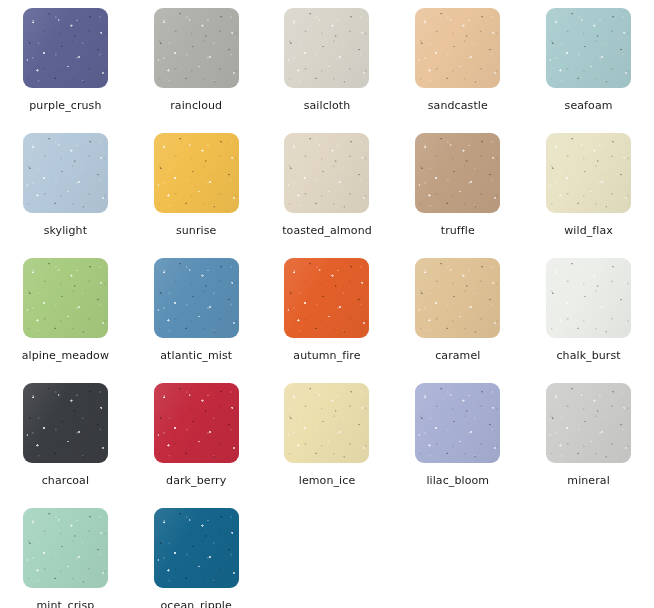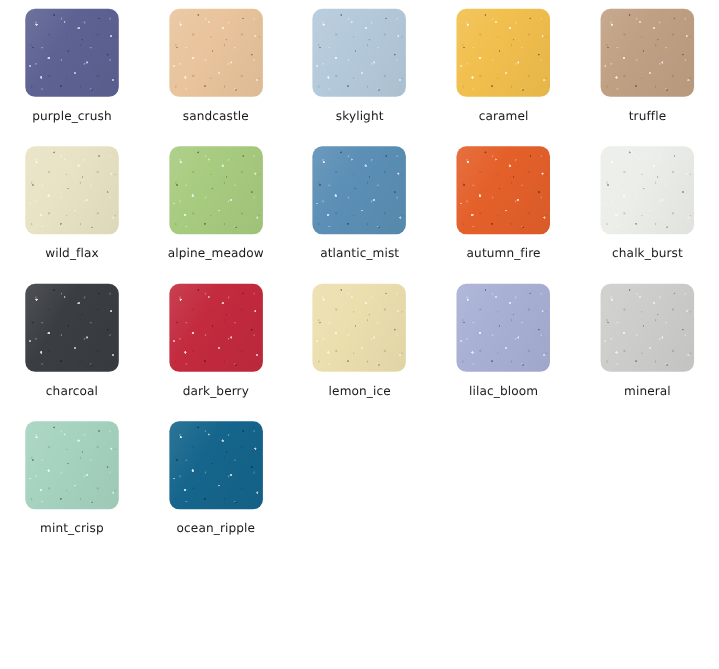--- a/index.html
+++ b/index.html
@@ -124,108 +124,163 @@
           <div class="speck-a" style="opacity: 0.92;"></div>
           <div class="speck-b" style="opacity: 0.88;"></div>
           <div class="speck-c" style="opacity: 0.75;"></div>
           <div class="shade"></div>
         </div>
       </div>
       <div class="swatch-label" style="color: rgb(26, 26, 26);">purple_crush</div>
     </div>
     <div class="swatch-cell">
       <div class="swatch-chip-wrap">
+        <div class="swatch-chip" style="background-color: rgb(176, 176, 171);">
+          <div class="speck-a" style="opacity: 0.85;"></div>
+          <div class="speck-b" style="opacity: 0.8;"></div>
+          <div class="speck-c" style="opacity: 0.9;"></div>
+          <div class="shade"></div>
+        </div>
+      </div>
+      <div class="swatch-label" style="color: rgb(26, 26, 26);">raincloud</div>
+    </div>
+    <div class="swatch-cell">
+      <div class="swatch-chip-wrap">
+        <div class="swatch-chip" style="background-color: rgb(216, 213, 203);">
+          <div class="speck-a" style="opacity: 0.85;"></div>
+          <div class="speck-b" style="opacity: 0.8;"></div>
+          <div class="speck-c" style="opacity: 0.9;"></div>
+          <div class="shade"></div>
+        </div>
+      </div>
+      <div class="swatch-label" style="color: rgb(26, 26, 26);">sailcloth</div>
+    </div>
+    <div class="swatch-cell">
+      <div class="swatch-chip-wrap">
         <div class="swatch-chip" style="background-color: rgb(233, 196, 156);">
           <div class="speck-a" style="opacity: 0.85;"></div>
           <div class="speck-b" style="opacity: 0.8;"></div>
           <div class="speck-c" style="opacity: 0.9;"></div>
           <div class="shade"></div>
         </div>
       </div>
       <div class="swatch-label" style="color: rgb(26, 26, 26);">sandcastle</div>
     </div>
     <div class="swatch-cell">
       <div class="swatch-chip-wrap">
+        <div class="swatch-chip" style="background-color: rgb(168, 203, 205);">
+          <div class="speck-a" style="opacity: 0.92;"></div>
+          <div class="speck-b" style="opacity: 0.88;"></div>
+          <div class="speck-c" style="opacity: 0.75;"></div>
+          <div class="shade"></div>
+        </div>
+      </div>
+      <div class="swatch-label" style="color: rgb(26, 26, 26);">seafoam</div>
+    </div>
+    <div class="swatch-cell">
+      <div class="swatch-chip-wrap">
         <div class="swatch-chip" style="background-color: rgb(180, 201, 218);">
           <div class="speck-a" style="opacity: 0.92;"></div>
           <div class="speck-b" style="opacity: 0.88;"></div>
           <div class="speck-c" style="opacity: 0.75;"></div>
           <div class="shade"></div>
         </div>
       </div>
       <div class="swatch-label" style="color: rgb(26, 26, 26);">skylight</div>
     </div>
     <div class="swatch-cell">
       <div class="swatch-chip-wrap">
         <div class="swatch-chip" style="background-color: rgb(241, 191, 77); filter: none;">
           <div class="speck-a" style="opacity: 1;"></div>
           <div class="speck-b" style="opacity: 0.95;"></div>
           <div class="speck-c" style="opacity: 0.6;"></div>
           <div class="shade"></div>
         </div>
       </div>
+      <div class="swatch-label" style="color: rgb(26, 26, 26);">sunrise</div>
+    </div>
+    <div class="swatch-cell">
+      <div class="swatch-chip-wrap">
+        <div class="swatch-chip" style="background-color: rgb(224, 214, 195);">
+          <div class="speck-a" style="opacity: 0.85;"></div>
+          <div class="speck-b" style="opacity: 0.8;"></div>
+          <div class="speck-c" style="opacity: 0.9;"></div>
+          <div class="shade"></div>
+        </div>
+      </div>
+      <div class="swatch-label" style="color: rgb(26, 26, 26);">toasted_almond</div>
+    </div>
+    <div class="swatch-cell">
+      <div class="swatch-chip-wrap">
+        <div class="swatch-chip" style="background-color: rgb(192, 160, 131);">
+          <div class="speck-a" style="opacity: 0.92;"></div>
+          <div class="speck-b" style="opacity: 0.88;"></div>
+          <div class="speck-c" style="opacity: 0.75;"></div>
+          <div class="shade"></div>
+        </div>
+      </div>
+      <div class="swatch-label" style="color: rgb(26, 26, 26);">truffle</div>
+    </div>
+    <div class="swatch-cell">
+      <div class="swatch-chip-wrap">
+        <div class="swatch-chip" style="background-color: rgb(232, 227, 196);">
+          <div class="speck-a" style="opacity: 0.85;"></div>
+          <div class="speck-b" style="opacity: 0.8;"></div>
+          <div class="speck-c" style="opacity: 0.9;"></div>
+          <div class="shade"></div>
+        </div>
+      </div>
+      <div class="swatch-label" style="color: rgb(26, 26, 26);">wild_flax</div>
+    </div>
+    <div class="swatch-cell">
+      <div class="swatch-chip-wrap">
+        <div class="swatch-chip" style="background-color: rgb(167, 203, 127);">
+          <div class="speck-a" style="opacity: 0.92;"></div>
+          <div class="speck-b" style="opacity: 0.88;"></div>
+          <div class="speck-c" style="opacity: 0.75;"></div>
+          <div class="shade"></div>
+        </div>
+      </div>
+      <div class="swatch-label" style="color: rgb(26, 26, 26);">alpine_meadow</div>
+    </div>
+    <div class="swatch-cell">
+      <div class="swatch-chip-wrap">
+        <div class="swatch-chip" style="background-color: rgb(91, 143, 181);">
+          <div class="speck-a" style="opacity: 0.92;"></div>
+          <div class="speck-b" style="opacity: 0.88;"></div>
+          <div class="speck-c" style="opacity: 0.75;"></div>
+          <div class="shade"></div>
+        </div>
+      </div>
+      <div class="swatch-label" style="color: rgb(26, 26, 26);">atlantic_mist</div>
+    </div>
+    <div class="swatch-cell">
+      <div class="swatch-chip-wrap">
+        <div class="swatch-chip" style="background-color: rgb(228, 96, 42); filter: none;">
+          <div class="speck-a" style="opacity: 1;"></div>
+          <div class="speck-b" style="opacity: 0.95;"></div>
+          <div class="speck-c" style="opacity: 0.6;"></div>
+          <div class="shade"></div>
+        </div>
+      </div>
+      <div class="swatch-label" style="color: rgb(26, 26, 26);">autumn_fire</div>
+    </div>
+    <div class="swatch-cell">
+      <div class="swatch-chip-wrap">
+        <div class="swatch-chip" style="background-color: rgb(224, 195, 150);">
+          <div class="speck-a" style="opacity: 0.92;"></div>
+          <div class="speck-b" style="opacity: 0.88;"></div>
+          <div class="speck-c" style="opacity: 0.75;"></div>
+          <div class="shade"></div>
+        </div>
+      </div>
       <div class="swatch-label" style="color: rgb(26, 26, 26);">caramel</div>
     </div>
     <div class="swatch-cell">
       <div class="swatch-chip-wrap">
-        <div class="swatch-chip" style="background-color: rgb(192, 160, 131);">
-          <div class="speck-a" style="opacity: 0.92;"></div>
-          <div class="speck-b" style="opacity: 0.88;"></div>
-          <div class="speck-c" style="opacity: 0.75;"></div>
-          <div class="shade"></div>
-        </div>
-      </div>
-      <div class="swatch-label" style="color: rgb(26, 26, 26);">truffle</div>
-    </div>
-    <div class="swatch-cell">
-      <div class="swatch-chip-wrap">
-        <div class="swatch-chip" style="background-color: rgb(232, 227, 196);">
-          <div class="speck-a" style="opacity: 0.85;"></div>
-          <div class="speck-b" style="opacity: 0.8;"></div>
-          <div class="speck-c" style="opacity: 0.9;"></div>
-          <div class="shade"></div>
-        </div>
-      </div>
-      <div class="swatch-label" style="color: rgb(26, 26, 26);">wild_flax</div>
-    </div>
-    <div class="swatch-cell">
-      <div class="swatch-chip-wrap">
-        <div class="swatch-chip" style="background-color: rgb(167, 203, 127);">
-          <div class="speck-a" style="opacity: 0.92;"></div>
-          <div class="speck-b" style="opacity: 0.88;"></div>
-          <div class="speck-c" style="opacity: 0.75;"></div>
-          <div class="shade"></div>
-        </div>
-      </div>
-      <div class="swatch-label" style="color: rgb(26, 26, 26);">alpine_meadow</div>
-    </div>
-    <div class="swatch-cell">
-      <div class="swatch-chip-wrap">
-        <div class="swatch-chip" style="background-color: rgb(91, 143, 181);">
-          <div class="speck-a" style="opacity: 0.92;"></div>
-          <div class="speck-b" style="opacity: 0.88;"></div>
-          <div class="speck-c" style="opacity: 0.75;"></div>
-          <div class="shade"></div>
-        </div>
-      </div>
-      <div class="swatch-label" style="color: rgb(26, 26, 26);">atlantic_mist</div>
-    </div>
-    <div class="swatch-cell">
-      <div class="swatch-chip-wrap">
-        <div class="swatch-chip" style="background-color: rgb(228, 96, 42); filter: none;">
-          <div class="speck-a" style="opacity: 1;"></div>
-          <div class="speck-b" style="opacity: 0.95;"></div>
-          <div class="speck-c" style="opacity: 0.6;"></div>
-          <div class="shade"></div>
-        </div>
-      </div>
-      <div class="swatch-label" style="color: rgb(26, 26, 26);">autumn_fire</div>
-    </div>
-    <div class="swatch-cell">
-      <div class="swatch-chip-wrap">
         <div class="swatch-chip" style="background-color: rgb(236, 238, 233);">
           <div class="speck-a" style="opacity: 0.85;"></div>
           <div class="speck-b" style="opacity: 0.8;"></div>
           <div class="speck-c" style="opacity: 0.9;"></div>
           <div class="shade"></div>
         </div>
       </div>
       <div class="swatch-label" style="color: rgb(26, 26, 26); text-align: right;">chalk_burst</div>
     </div>
     <div class="swatch-cell">

